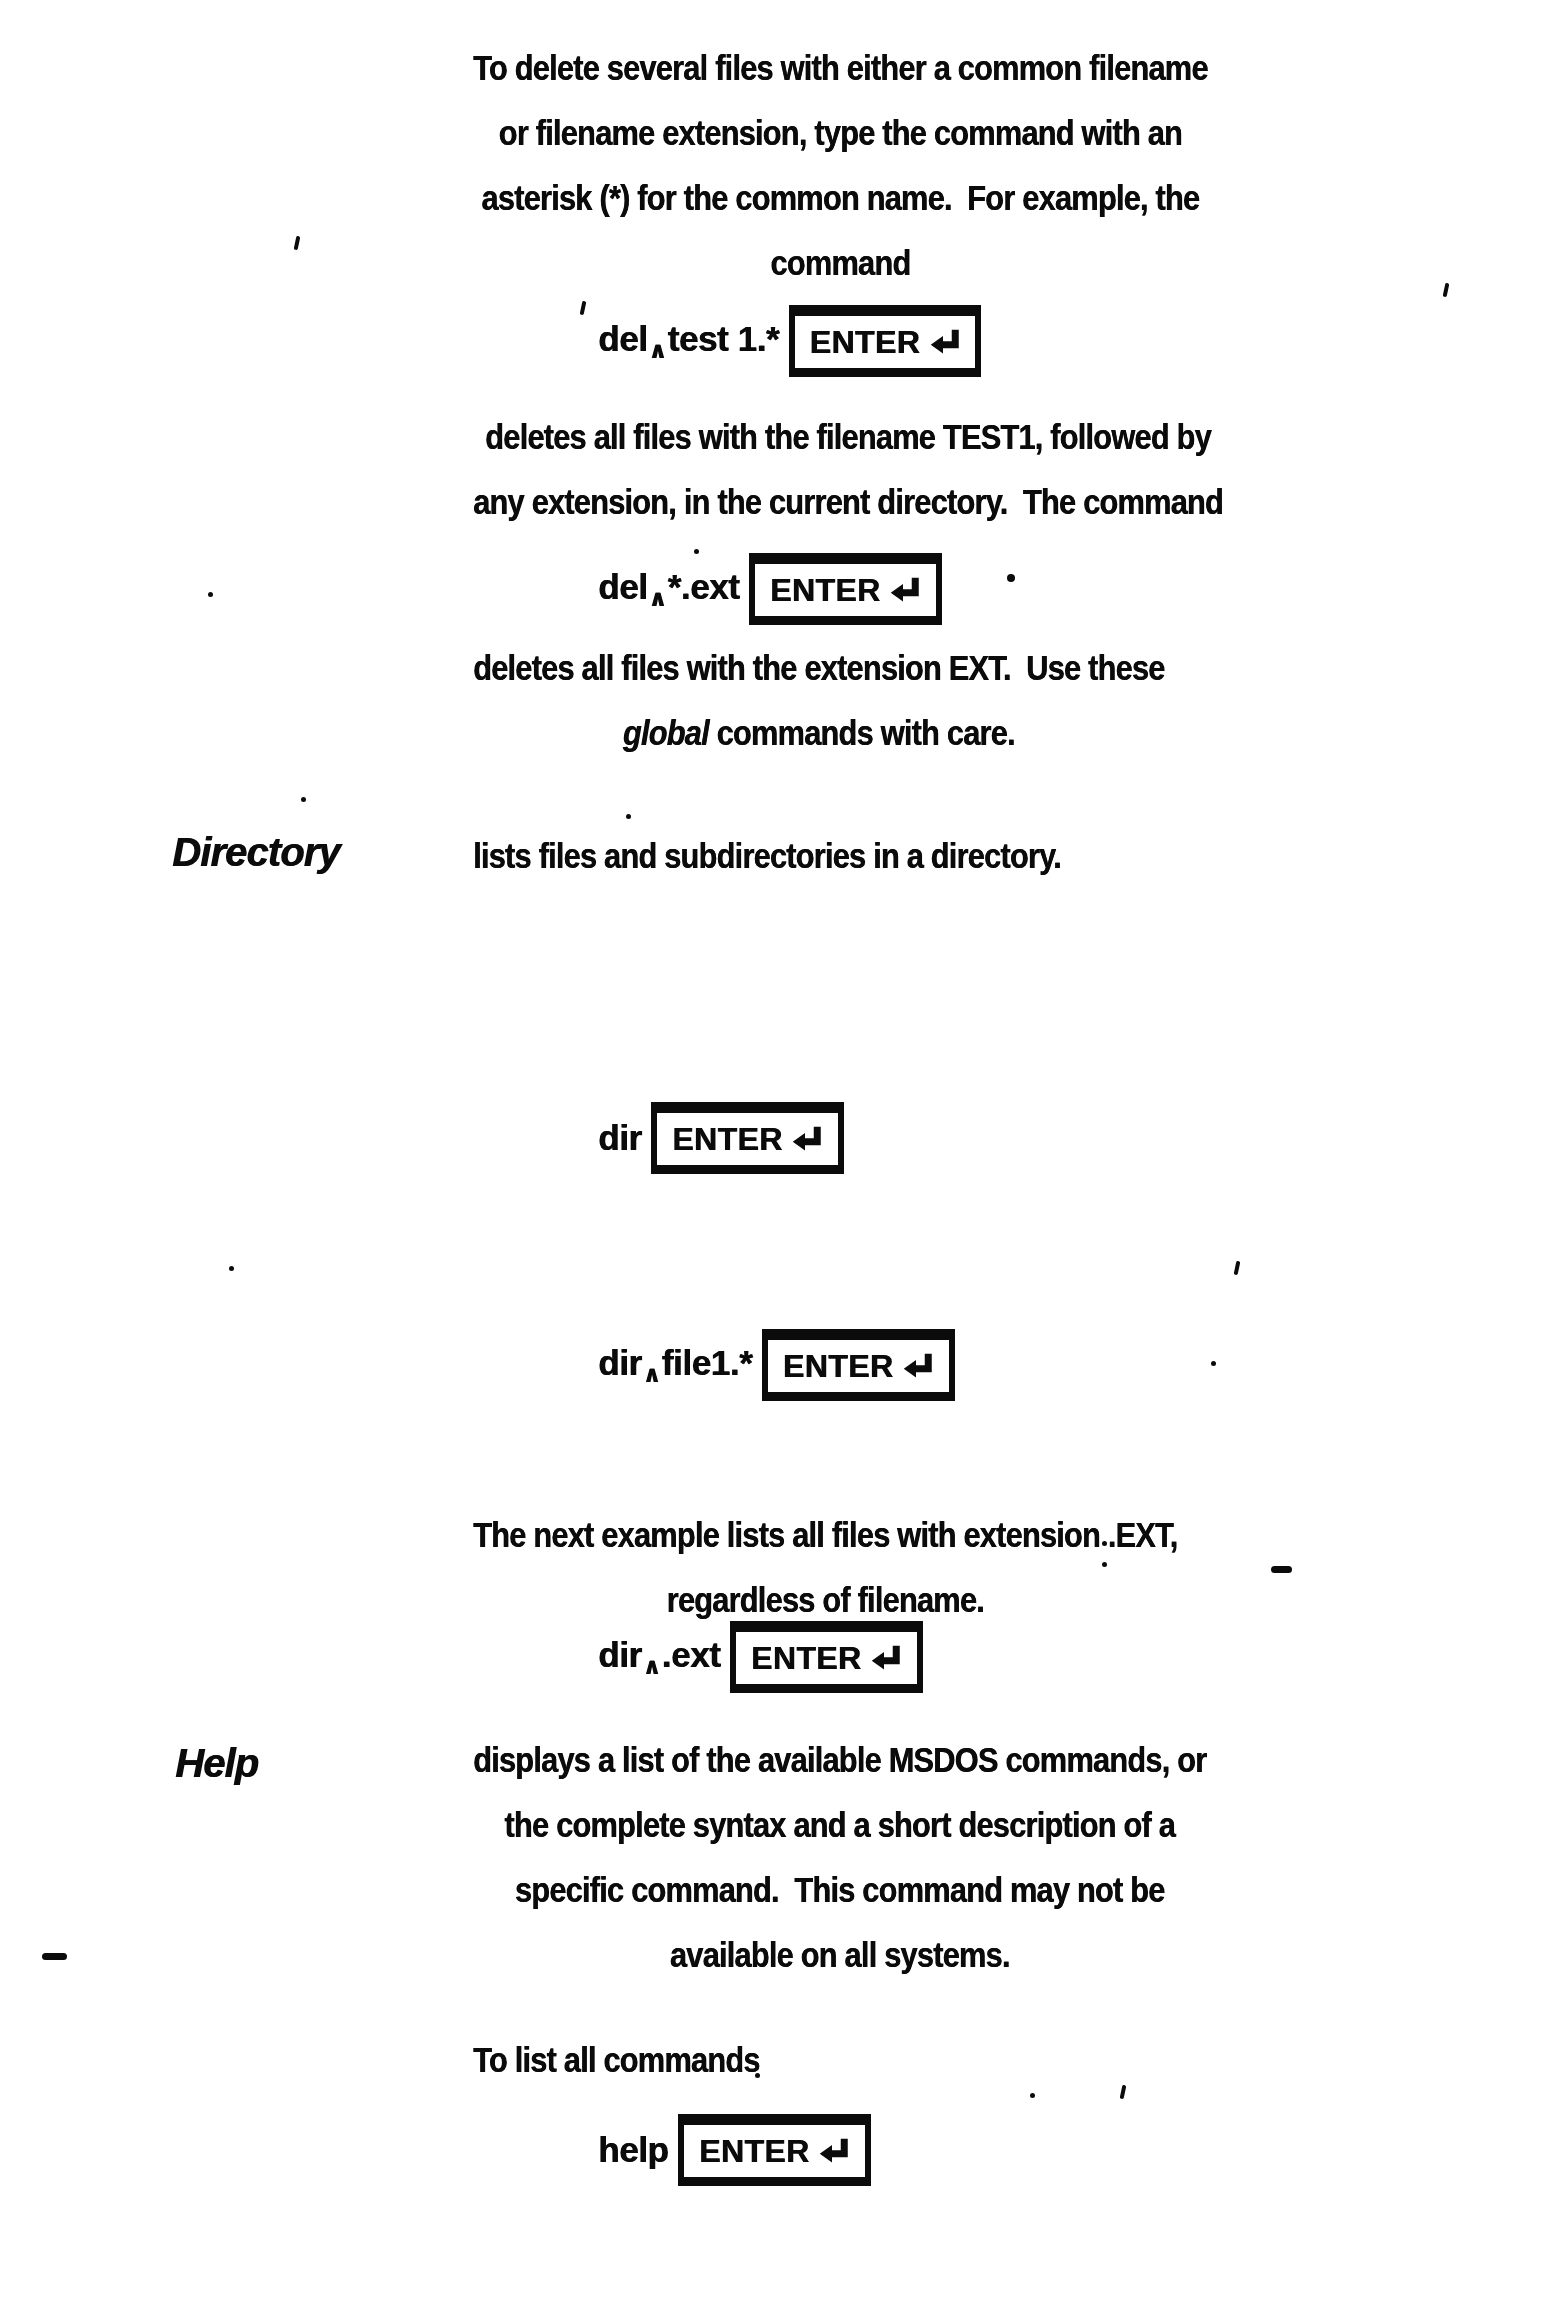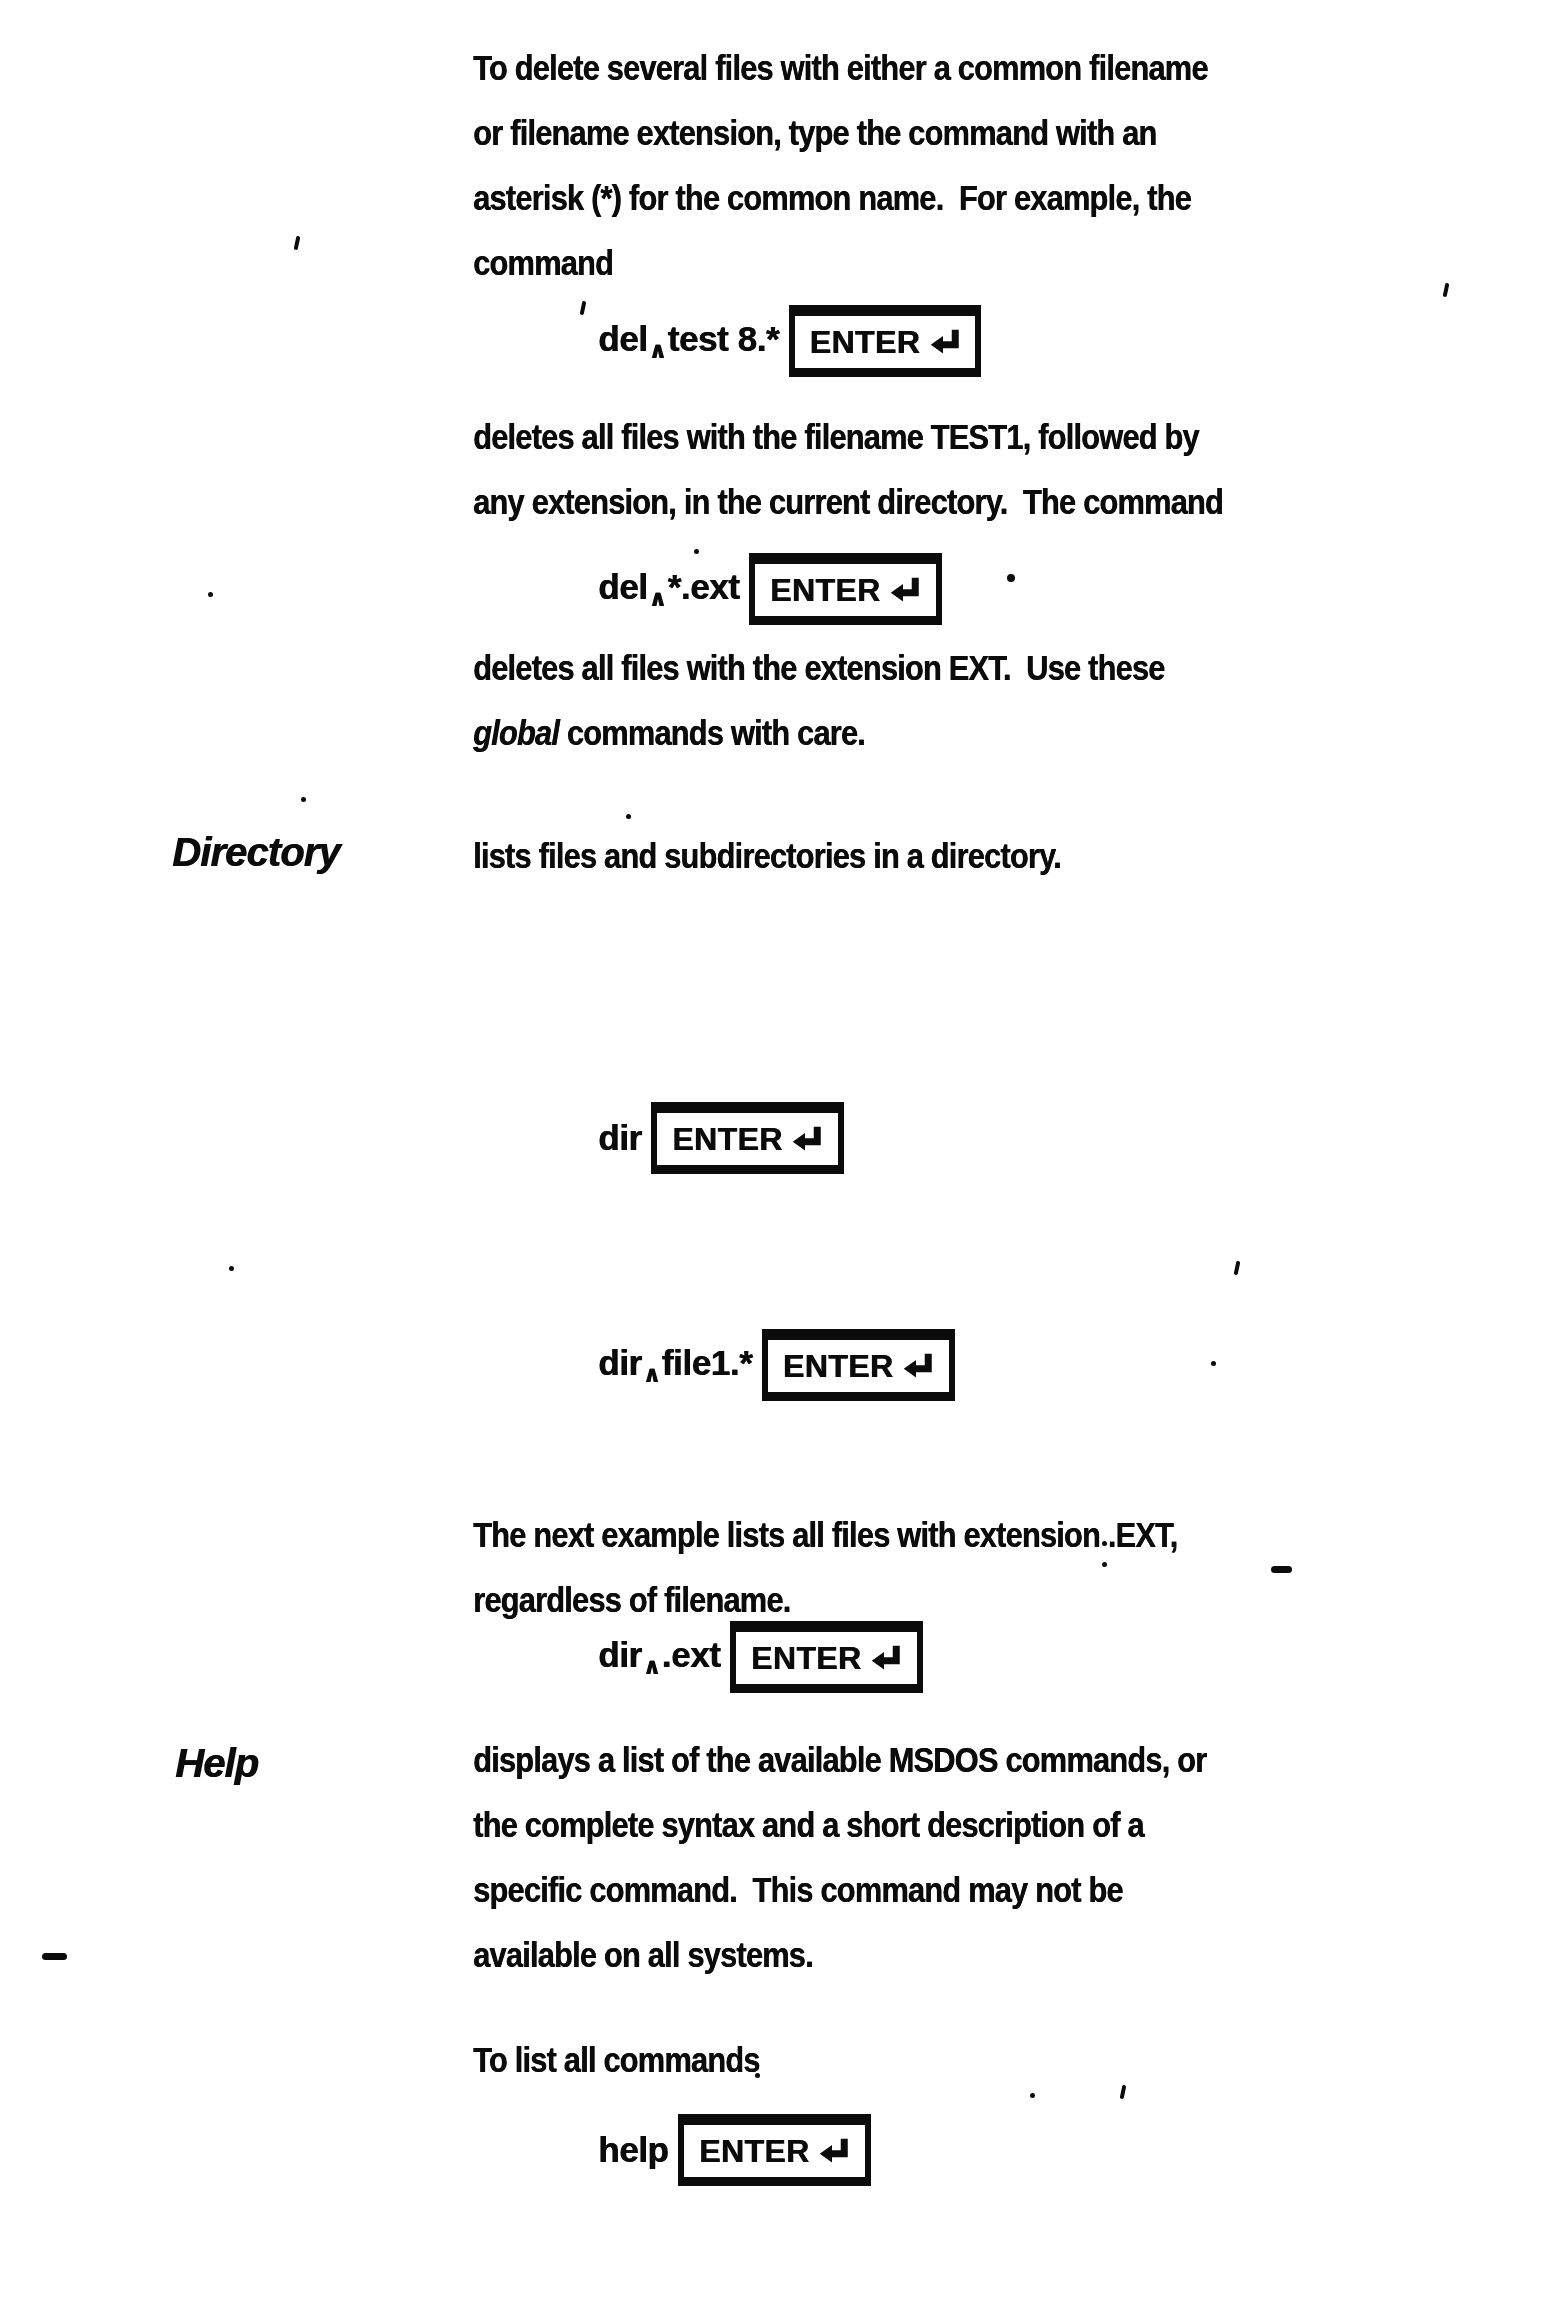--- a/index.html
+++ b/index.html
@@ -1,18 +1,18 @@
 <!DOCTYPE html>
 <html style="font-size:14px"><head>
 <meta charset="utf-8">
 <style>
   html,body{margin:0;padding:0;background:#ffffff;}
   .page{
     position:relative;width:1563px;height:2319px;background:#ffffff;
-    font-family:"Liberation Sans","DejaVu Sans",sans-serif;color:#0b0b0b;overflow:hidden;
+    font-family:"Liberation Sans","DejaVu Sans",sans-serif;color:#0b0b0b;overflow:hidden;text-align:center;
   }
   .para{position:absolute;}
   .line{
     font-size:35px;font-weight:700;line-height:65px;letter-spacing:-0.9px;
     white-space:pre;transform:scaleX(0.88);transform-origin:0 0;
     text-shadow:0.5px 0 currentColor;
   }
   .line em{font-style:italic;}
   .heading{
     position:absolute;font-size:40px;font-weight:700;font-style:italic;
@@ -51,21 +51,21 @@
 <div class="page">
 
   <div class="para" style="left:473px;top:35px">
     <div class="line">To delete several files with either a common filename</div>
     <div class="line">or filename extension, type the command with an</div>
     <div class="line">asterisk (*) for the common name.  For example, the</div>
     <div class="line">command</div>
   </div>
 
   <div class="cmdrow" style="left:598px;top:305px">
-    <span class="code"><span>del</span><span class="caret">∧</span><span>test 8.*</span></span>
+    <span class="code"><span>del</span><span class="caret">∧</span><span>test 1.*</span></span>
     <span class="enterbox">
       <span class="enterlabel">ENTER</span>
       <svg class="ret" width="31.5" height="30" viewBox="0 0 36 34">
           <path d="M30 3 v17 H13" stroke="#0b0b0b" stroke-width="8" fill="none"></path>
           <path d="M16 10 L2 20 L16 30 z" fill="#0b0b0b"></path>
         </svg>
     </span>
   </div>
 
   <div class="para" style="left:473px;top:404px">

